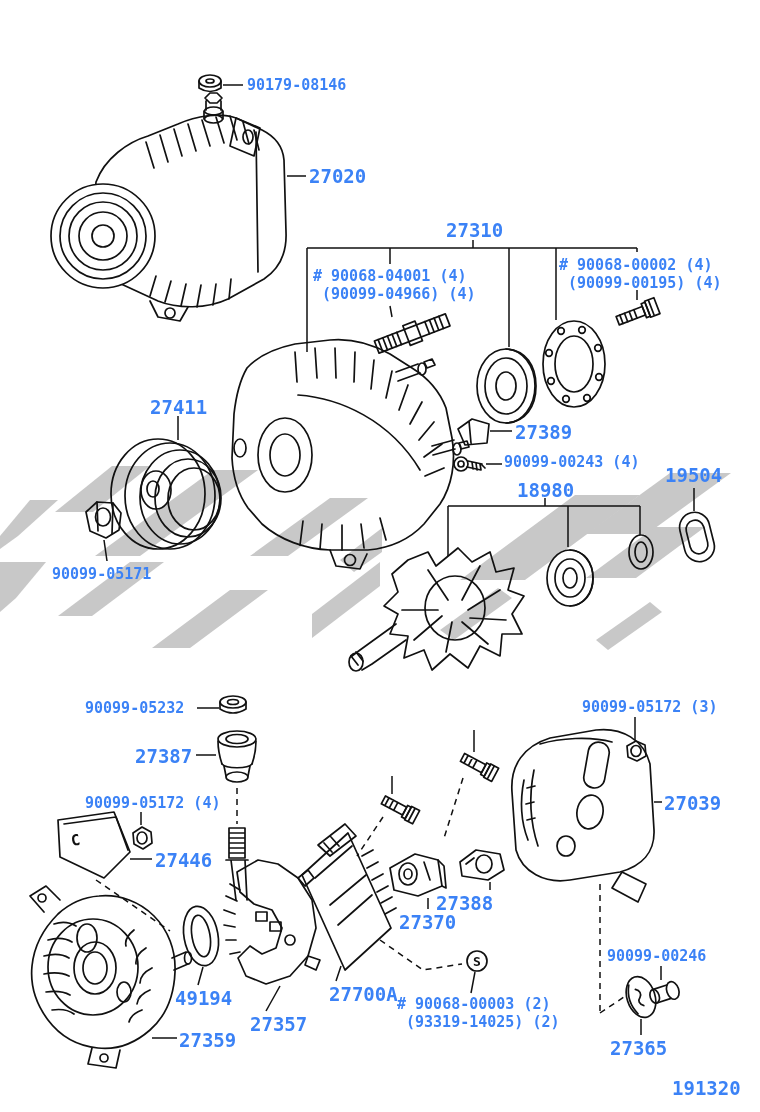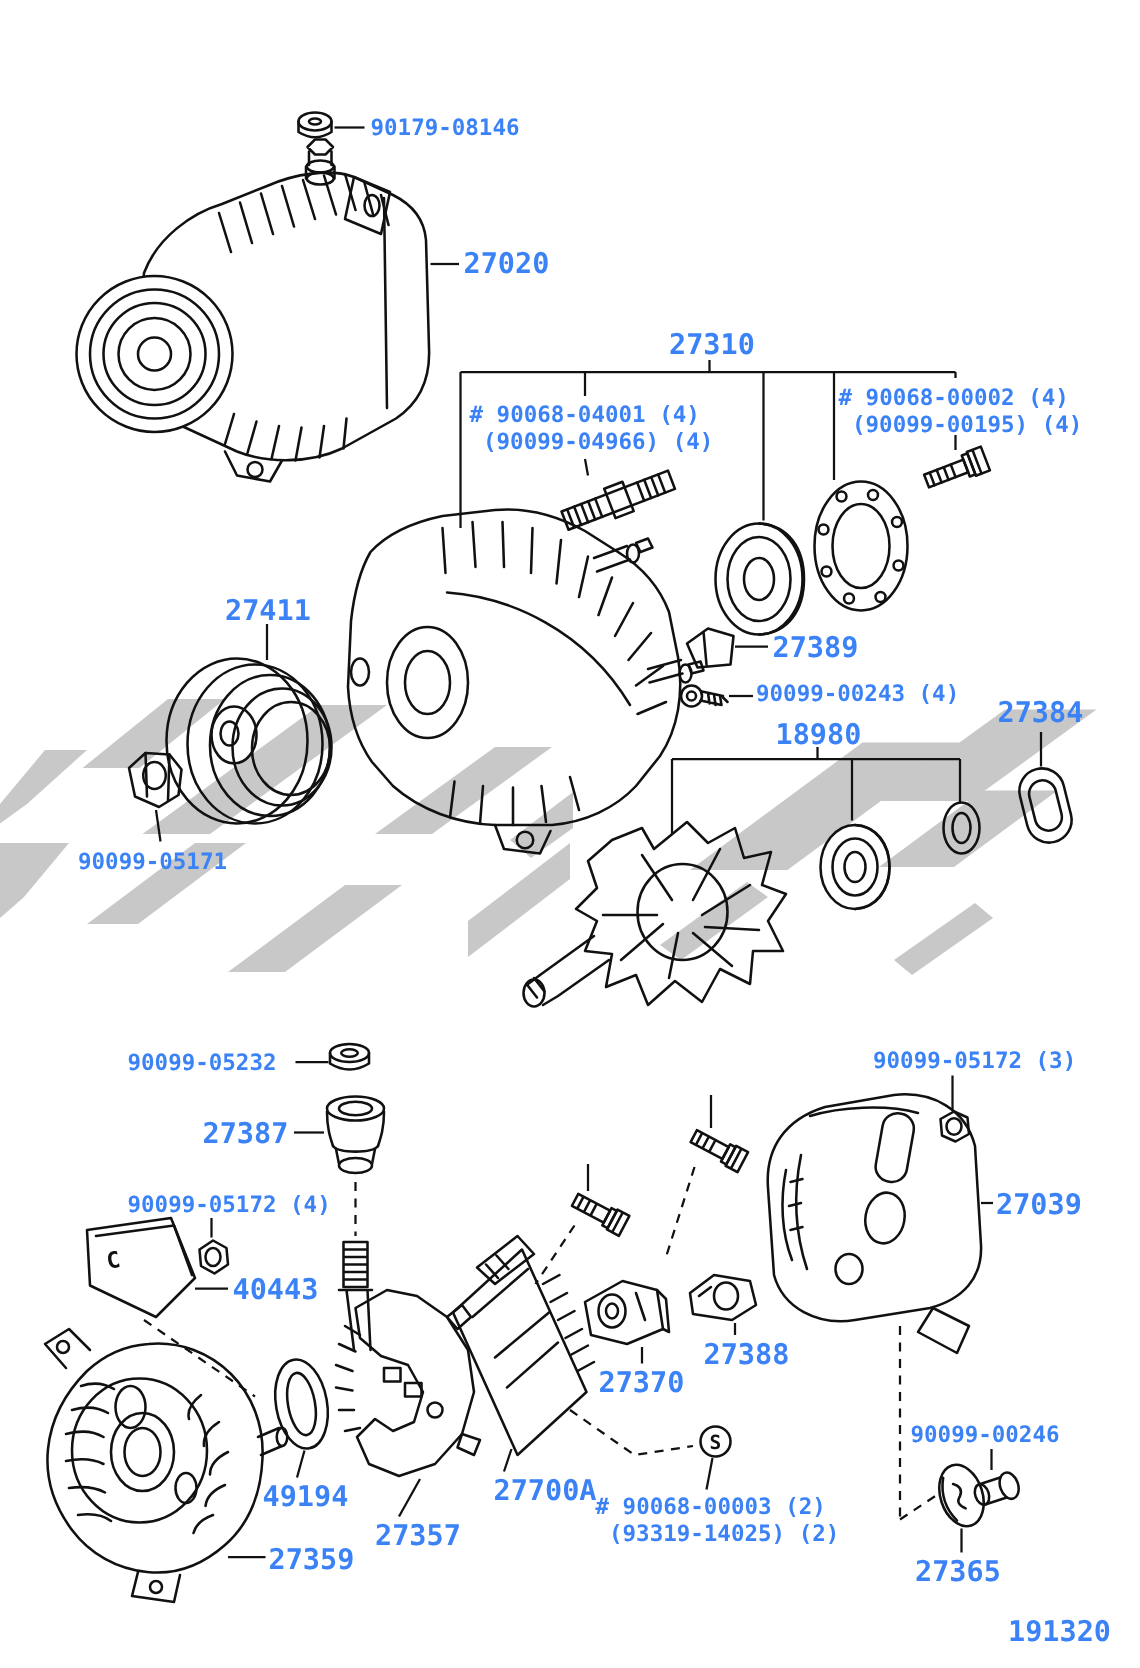--- a/index.html
+++ b/index.html
@@ -344,36 +344,36 @@
 <div class="lbl" style="left:559px;top:257px">
   <div># 90068-00002 (4)</div>
   <div class="l2">(90099-00195) (4)</div>
 </div>
 
 <div class="lbl big" style="left:150px;top:396px">27411</div>
 <div class="lbl" style="left:52px;top:566px">90099-05171</div>
 <div class="lbl big" style="left:515px;top:421px">27389</div>
 <div class="lbl" style="left:504px;top:454px">90099-00243 (4)</div>
 <div class="lbl big" style="left:517px;top:479px">18980</div>
-<div class="lbl big" style="left:665px;top:464px">27384</div>
+<div class="lbl big" style="left:665px;top:464px">19504</div>
 
 <div class="lbl" style="left:85px;top:700px">90099-05232</div>
 <div class="lbl big" style="left:135px;top:745px">27387</div>
 <div class="lbl" style="left:85px;top:795px">90099-05172 (4)</div>
-<div class="lbl big" style="left:155px;top:849px">40443</div>
+<div class="lbl big" style="left:155px;top:849px">27446</div>
 
 <div class="lbl" style="left:582px;top:699px">90099-05172 (3)</div>
 <div class="lbl big" style="left:664px;top:792px">27039</div>
 
 <div class="lbl big" style="left:175px;top:987px">49194</div>
 <div class="lbl big" style="left:250px;top:1013px">27357</div>
 <div class="lbl big" style="left:179px;top:1029px">27359</div>
 <div class="lbl big" style="left:329px;top:983px">27700A</div>
 <div class="lbl big" style="left:399px;top:911px">27370</div>
-<div class="lbl big" style="left:469px;top:892px">27388</div>
+<div class="lbl big" style="left:436px;top:892px">27388</div>
 
 <div class="lbl" style="left:397px;top:996px">
   <div># 90068-00003 (2)</div>
   <div class="l2">(93319-14025) (2)</div>
 </div>
 
 <div class="lbl" style="left:607px;top:948px">90099-00246</div>
 <div class="lbl big" style="left:610px;top:1037px">27365</div>
 
 <div class="lbl big" style="left:672px;top:1077px">191320</div>

